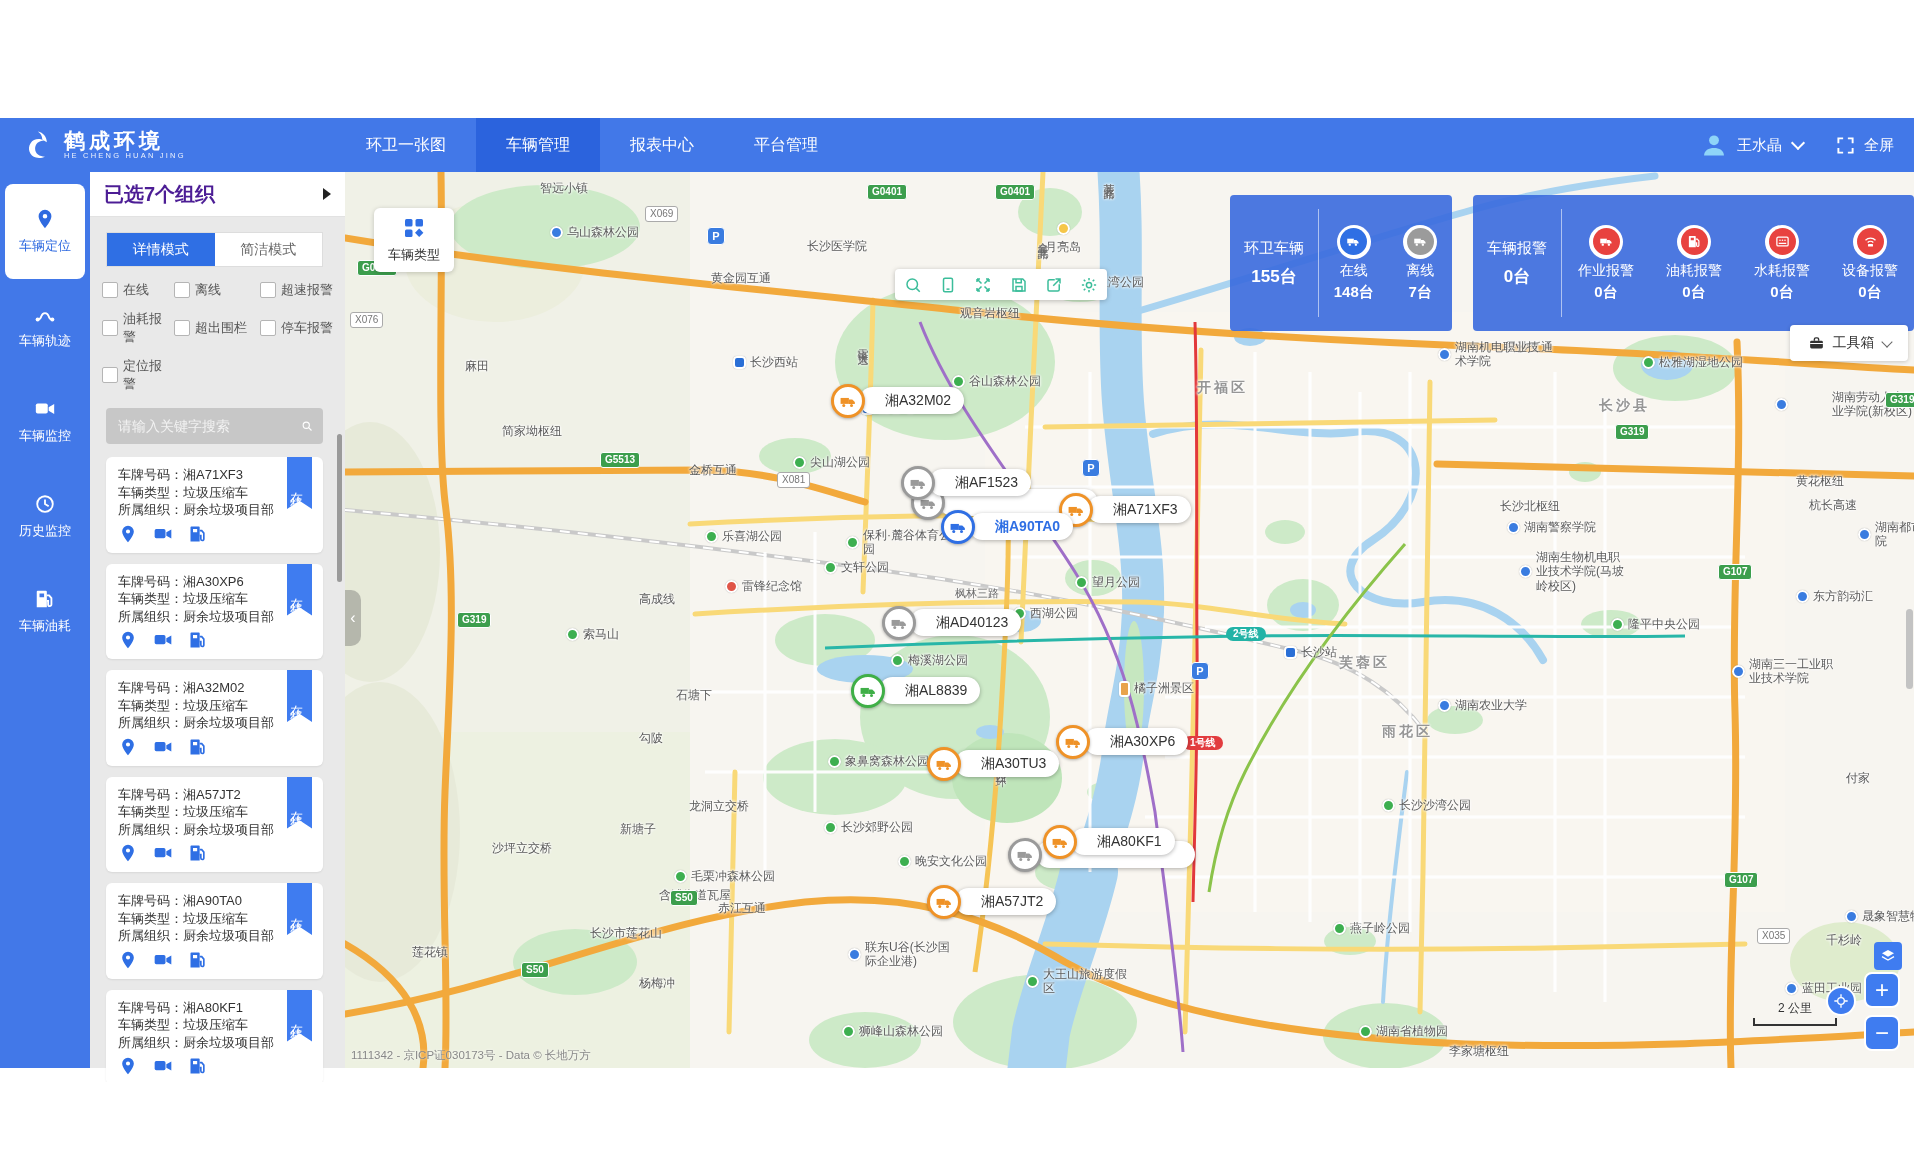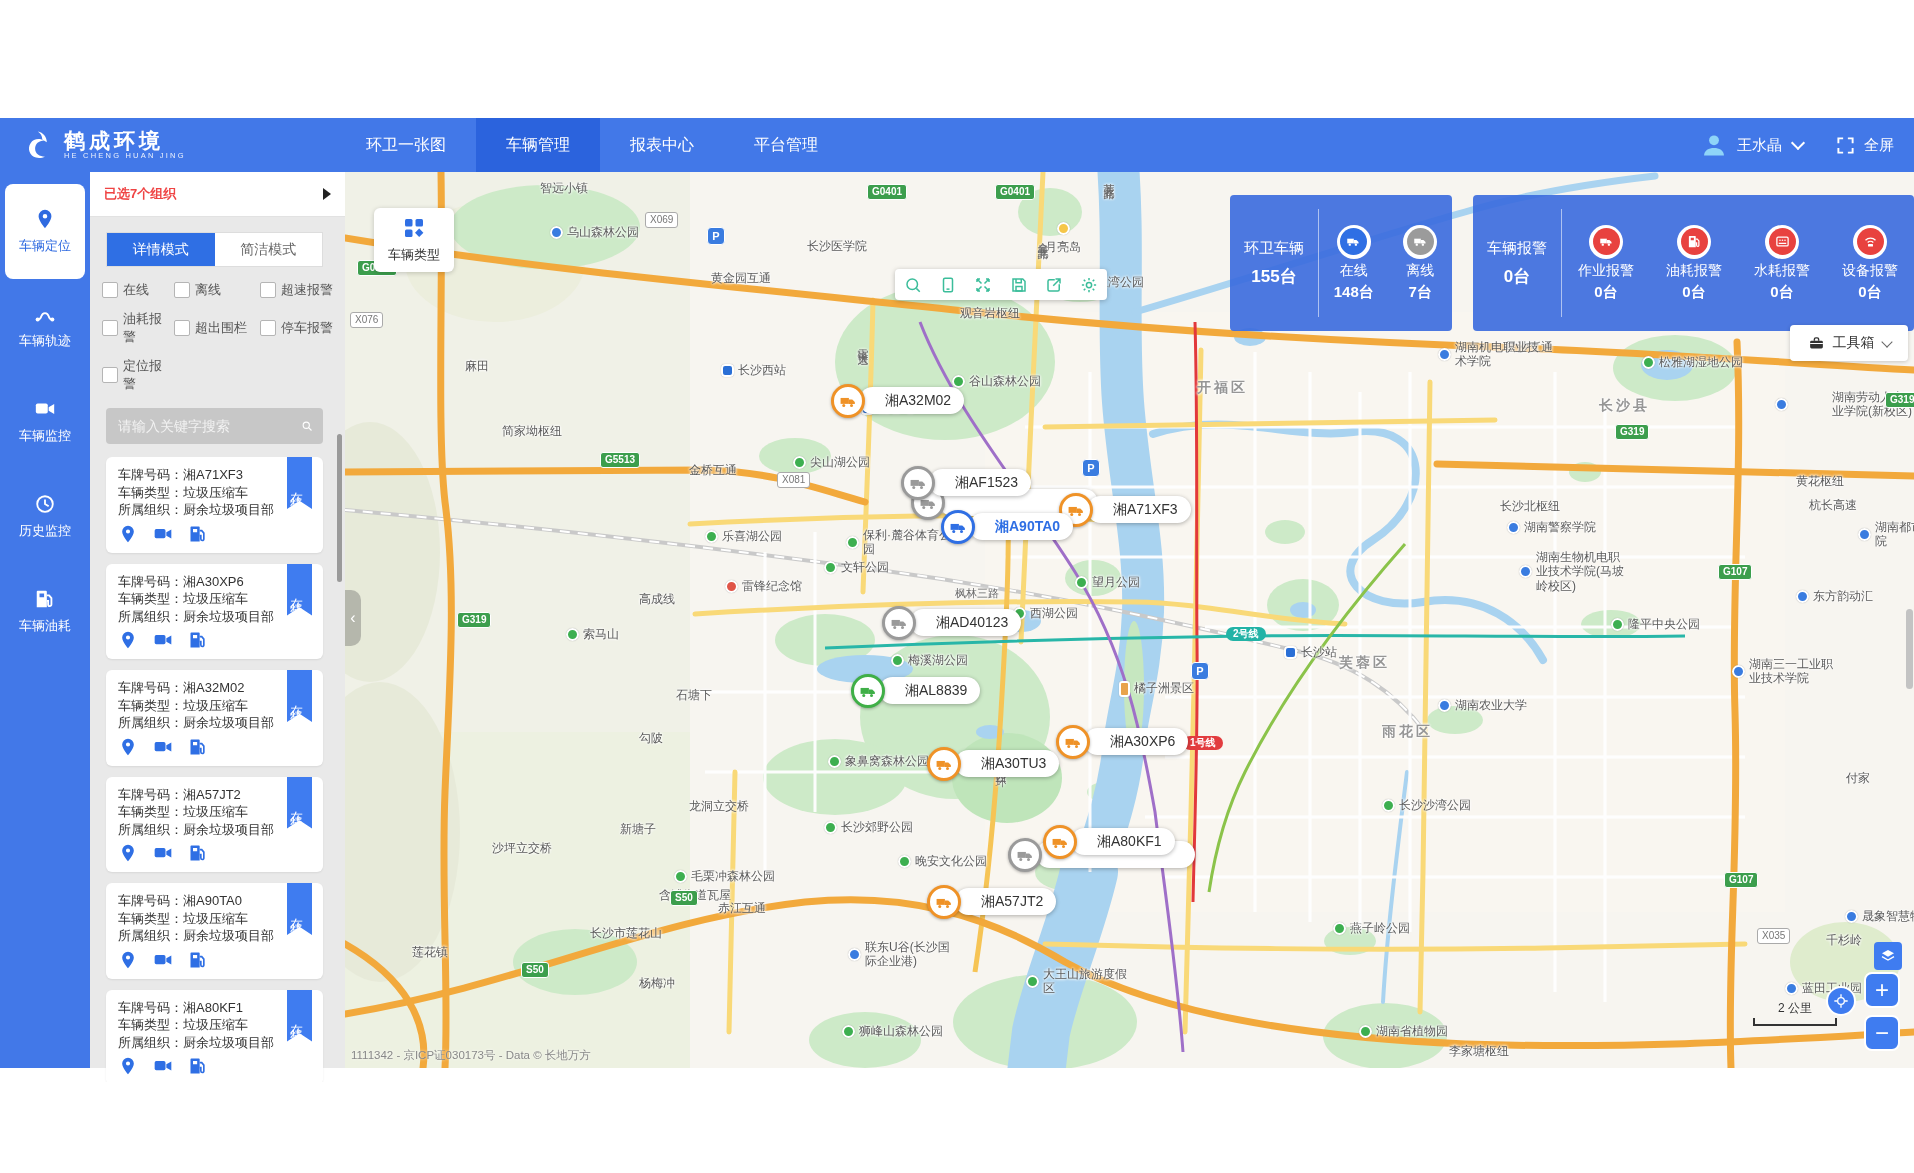--- a/index.html
+++ b/index.html
@@ -32,21 +32,21 @@
 
   
   .rail{width:90px;background:#4278e8;flex:0 0 auto;padding-top:12px;box-sizing:border-box;z-index:30;}
   .rail-item{height:95px;display:flex;flex-direction:column;align-items:center;justify-content:center;gap:7px;color:#fff;font-size:13px;cursor:pointer;}
   .rail-item svg{width:22px;height:22px;color:#fff;}
   .rail-item.active{background:#fff;color:#2f6ae0;border-radius:8px;margin:0 5px;}
   .rail-item.active svg{color:#2f6ae0;}
 
   
   .panel{width:255px;background:#e9e9e9;flex:0 0 auto;position:relative;z-index:25;box-sizing:border-box;}
-  .panel-header{height:44px;background:#fff;display:flex;align-items:center;padding:0 14px;font-size:13px;font-weight:bold;color:#ef4444;border-bottom:1px solid #e2e2e2;}
+  .panel-header{height:44px;background:#fff;display:flex;align-items:center;padding:0 14px;font-size:20px;font-weight:bold;color:#4c1d95;border-bottom:1px solid #e2e2e2;}
   .tri-right{margin-left:auto;width:0;height:0;border-left:8px solid #222;border-top:6px solid transparent;border-bottom:6px solid transparent;cursor:pointer;}
   .tabs{display:flex;margin:15px 22px 0 16px;height:35px;background:#fff;border:1px solid #ddd;box-sizing:border-box;}
   .tab{flex:1;display:flex;align-items:center;justify-content:center;font-size:14px;color:#666;cursor:pointer;}
   .tab.active{background:#2f6fe4;color:#fff;}
   .filters{display:grid;grid-template-columns:72px 86px auto;row-gap:11px;margin:14px 6px 0 12px;}
   .filter{display:flex;align-items:center;gap:5px;font-size:13px;color:#555;cursor:pointer;}
   .cbx{width:14px;height:14px;background:#fff;border:1px solid #b5b5b5;border-radius:2px;flex:0 0 auto;}
   .searchbox{margin:15px 22px 0 16px;height:36px;background:#c7c7c7;border-radius:4px;display:flex;align-items:center;padding:0 10px;}
   .searchbox input{flex:1;border:none;background:transparent;outline:none;font-size:14px;color:#fff;font-family:inherit;}
   .searchbox input::placeholder{color:#f2f2f2;}
@@ -626,21 +626,21 @@
             <span class="txt">银星湾公园</span>
           </div>
           <div class="poi k-p" style="left: 366px; top: 98px;">
 
             <span class="txt">黄金园互通</span>
           </div>
           <div class="poi k-p" style="left: 615px; top: 133px;">
 
             <span class="txt">观音岩枢纽</span>
           </div>
-          <div class="poi k-t" style="left: 376px; top: 182px; margin-top: 8px;">
+          <div class="poi k-t" style="left: 388px; top: 182px;">
             <span class="icn"></span>
             <span class="txt">长沙西站</span>
           </div>
           <div class="poi k-g" style="left: 607px; top: 201px;">
             <span class="icn"></span>
             <span class="txt">谷山森林公园</span>
           </div>
           <div class="poi k-t" style="left: 516px; top: 228px;">
             <span class="icn"></span>
             <span class="txt">麓谷站</span>
@@ -876,21 +876,21 @@
           <div class="poi k-p" style="left: 1501px; top: 598px;">
 
             <span class="txt">付家</span>
           </div>
         </div>
 
       <div>
 
       <div class="shield k-g" style="left: 522px; top: 12px;">G0401</div>
           <div class="shield k-g" style="left: 650px; top: 12px;">G0401</div>
-          <div class="shield k-w" style="left: 300px; top: 40px;">X069</div>
+          <div class="shield k-w" style="left: 300px; top: 34px;">X069</div>
           <div class="shield k-g" style="left: 12px; top: 88px;">G0421</div>
           <div class="shield k-w" style="left: 5px; top: 140px;">X076</div>
           <div class="shield k-g" style="left: 255px; top: 280px;">G5513</div>
           <div class="shield k-w" style="left: 432px; top: 300px;">X081</div>
           <div class="shield k-g" style="left: 1270px; top: 252px;">G319</div>
           <div class="shield k-g" style="left: 1540px; top: 220px;">G319</div>
           <div class="shield k-g" style="left: 112px; top: 440px;">G319</div>
           <div class="shield k-g" style="left: 1373px; top: 392px;">G107</div>
           <div class="shield k-g" style="left: 1379px; top: 700px;">G107</div>
           <div class="shield k-g" style="left: 325px; top: 718px;">S50</div>

